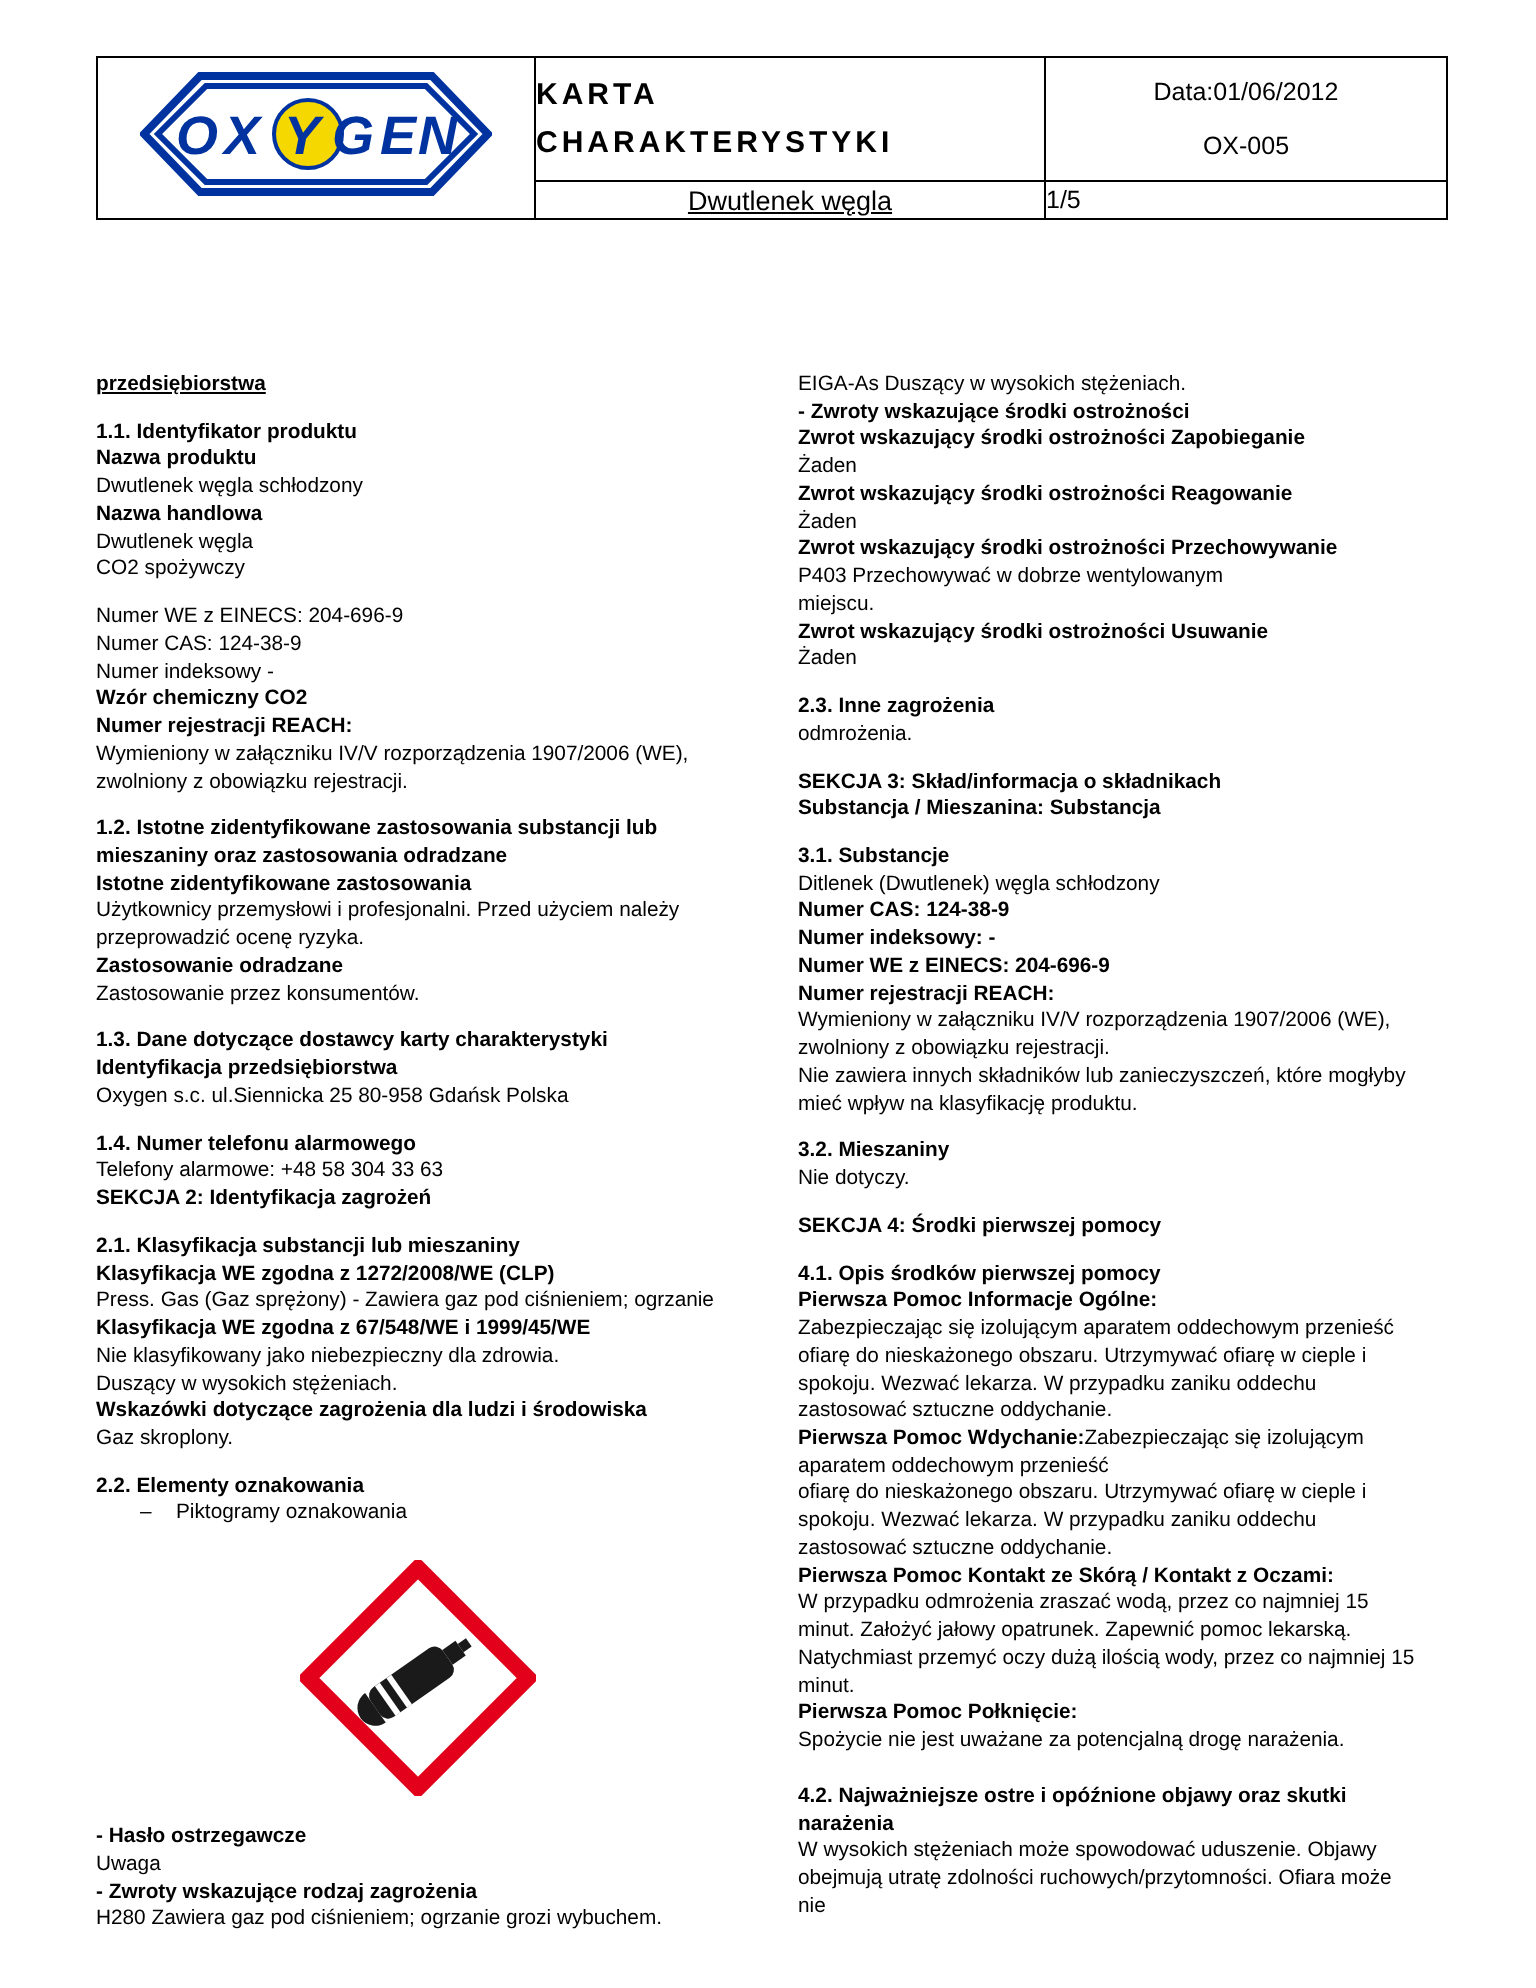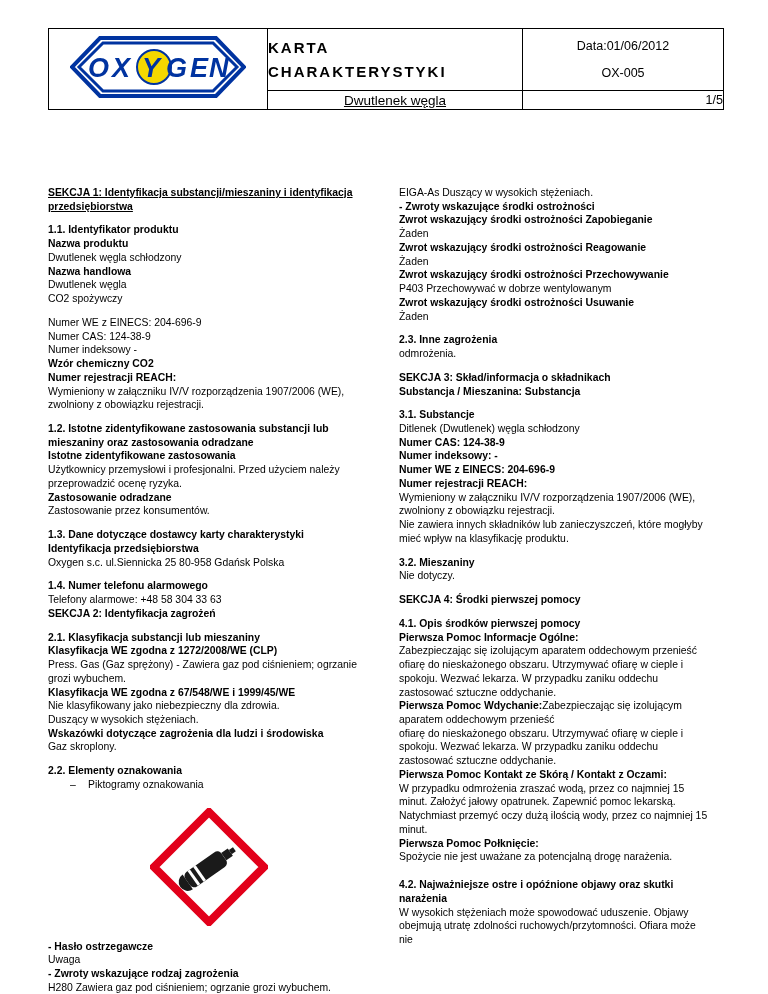--- a/index.html
+++ b/index.html
@@ -53,21 +53,21 @@
     line-height: 2.1;
   }
   .hdr .meta-cell .date {
   }
   .hdr .sub-name {
     text-align: center;
     font-size: 13.5px;
     text-decoration: underline;
   }
   .hdr .sub-page {
-    text-align: right;
+    text-align: left;
     font-size: 12.5px;
   }
 
   
   .logo {
     display: inline-block;
     position: relative;
     width: 176px;
     height: 62px;
   }
@@ -152,21 +152,20 @@
       <td class="sub-name">Dwutlenek węgla</td>
       <td class="sub-page">1/5</td>
     </tr>
   </tbody>
     </table>
 
   <div class="content">
 
     <div class="col">
 
-      <p class="bu">SEKCJA 1: Identyfikacja substancji/mieszaniny i identyfikacja</p>
       <p class="bu">przedsiębiorstwa</p>
       <div class="gap"></div>
 
       <p class="b">1.1. Identyfikator produktu</p>
       <p class="b">Nazwa produktu</p>
       <p>Dwutlenek węgla schłodzony</p>
       <p class="b">Nazwa handlowa</p>
       <p>Dwutlenek węgla</p>
       <p>CO2 spożywczy</p>
       <div class="gap"></div>
@@ -195,21 +194,20 @@
       <div class="gap"></div>
 
       <p class="b">1.4. Numer telefonu alarmowego</p>
       <p>Telefony alarmowe:  +48 58 304 33 63</p>
       <p class="b">SEKCJA 2: Identyfikacja zagrożeń</p>
       <div class="gap"></div>
 
       <p class="b">2.1. Klasyfikacja substancji lub mieszaniny</p>
       <p class="b">Klasyfikacja WE zgodna z 1272/2008/WE (CLP)</p>
       <p>Press. Gas (Gaz sprężony) - Zawiera gaz pod ciśnieniem; ogrzanie</p>
-      <p>grozi wybuchem.</p>
       <p class="b">Klasyfikacja WE zgodna z 67/548/WE i 1999/45/WE</p>
       <p>Nie klasyfikowany jako niebezpieczny dla zdrowia.</p>
       <p>Duszący w wysokich stężeniach.</p>
       <p class="b">Wskazówki dotyczące zagrożenia dla ludzi i środowiska</p>
       <p>Gaz skroplony.</p>
       <div class="gap"></div>
 
       <p class="b">2.2. Elementy oznakowania</p>
       <div class="bullet-row">
         <span class="bullet-dash">–</span>
@@ -242,20 +240,21 @@
     <div class="col">
 
       <p>EIGA-As Duszący w wysokich stężeniach.</p>
       <p class="b">- Zwroty wskazujące środki ostrożności</p>
       <p class="b">Zwrot wskazujący środki ostrożności Zapobieganie</p>
       <p>Żaden</p>
       <p class="b">Zwrot wskazujący środki ostrożności Reagowanie</p>
       <p>Żaden</p>
       <p class="b">Zwrot wskazujący środki ostrożności Przechowywanie</p>
       <p>P403 Przechowywać w dobrze wentylowanym</p>
+      <p>miejscu.</p>
       <p class="b">Zwrot wskazujący środki ostrożności Usuwanie</p>
       <p>Żaden</p>
       <div class="gap"></div>
 
       <p class="b">2.3. Inne zagrożenia</p>
       <p>odmrożenia.</p>
       <div class="gap"></div>
 
       <p class="b">SEKCJA 3: Skład/informacja o składnikach</p>
       <p class="b">Substancja / Mieszanina: Substancja</p>

